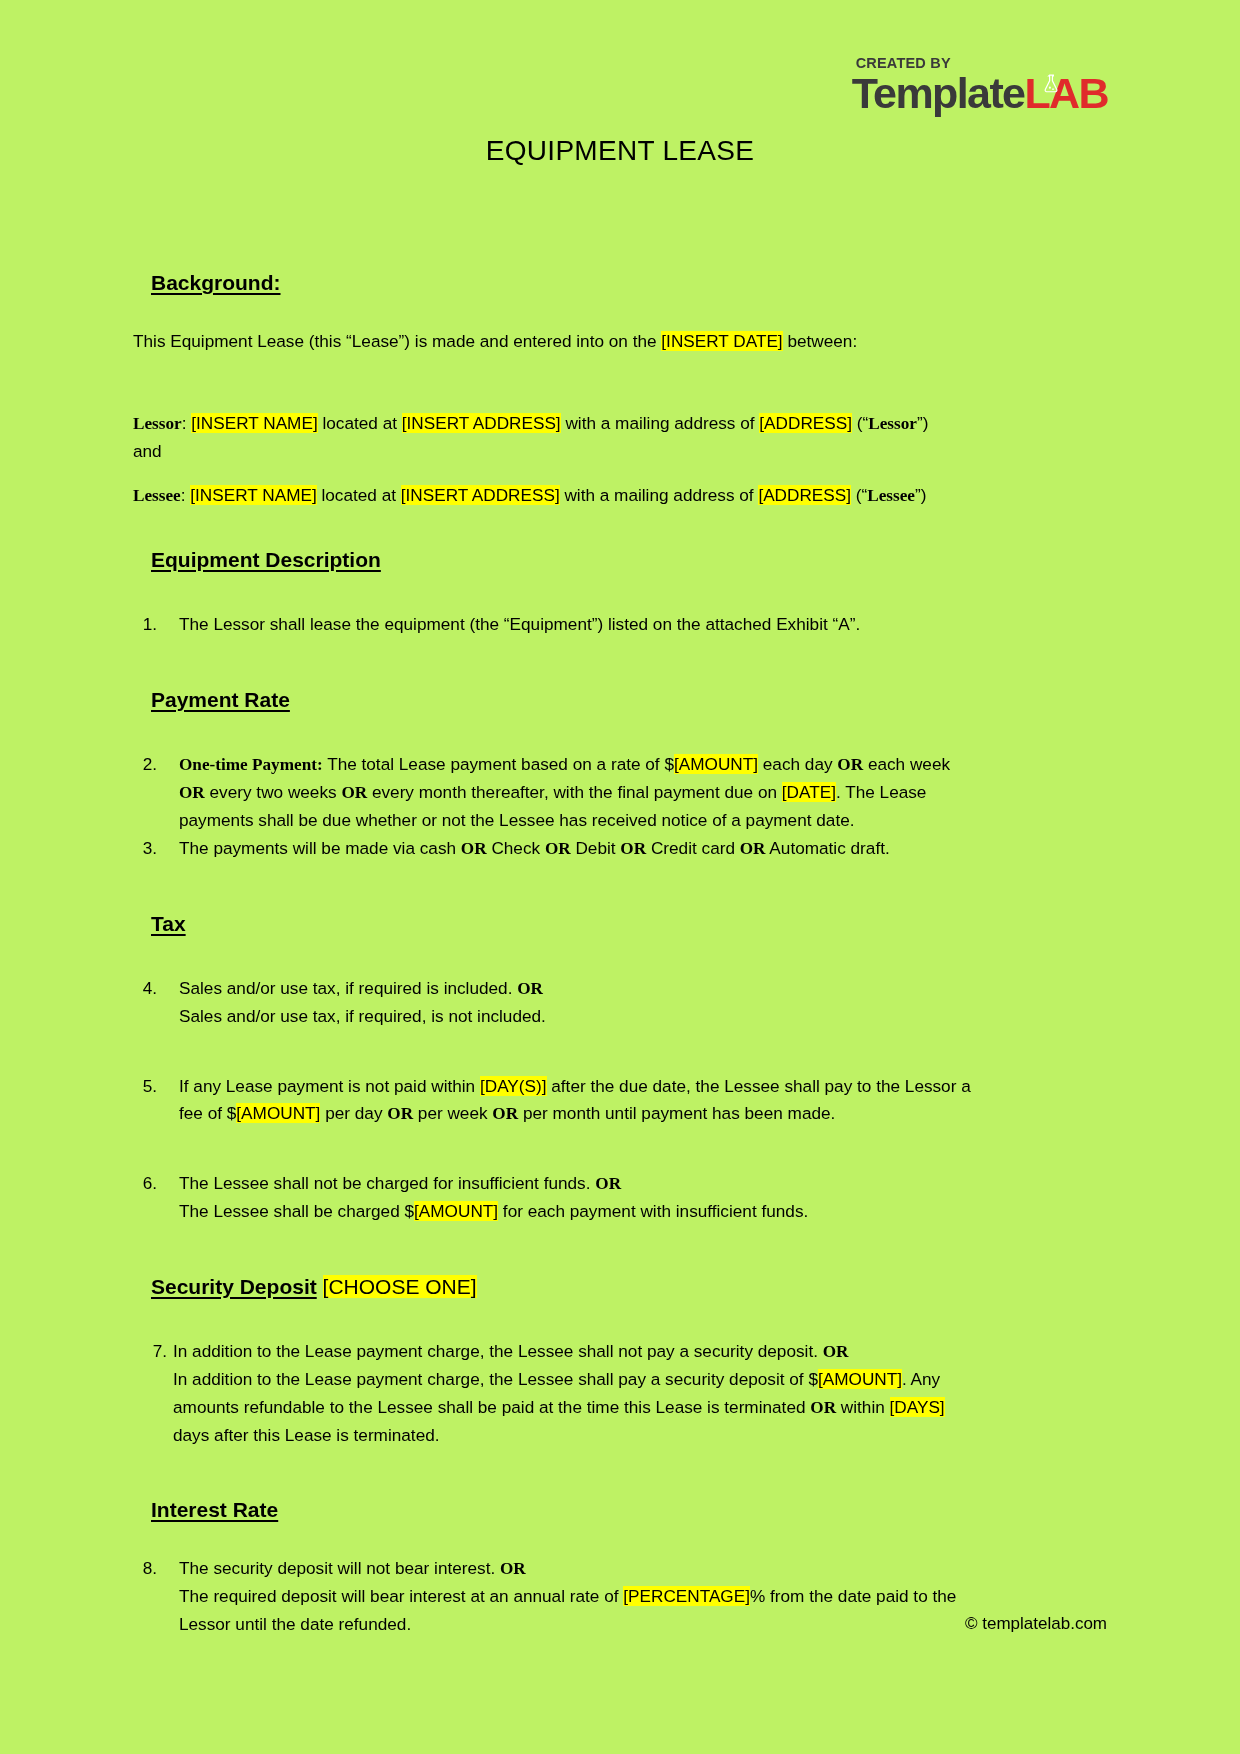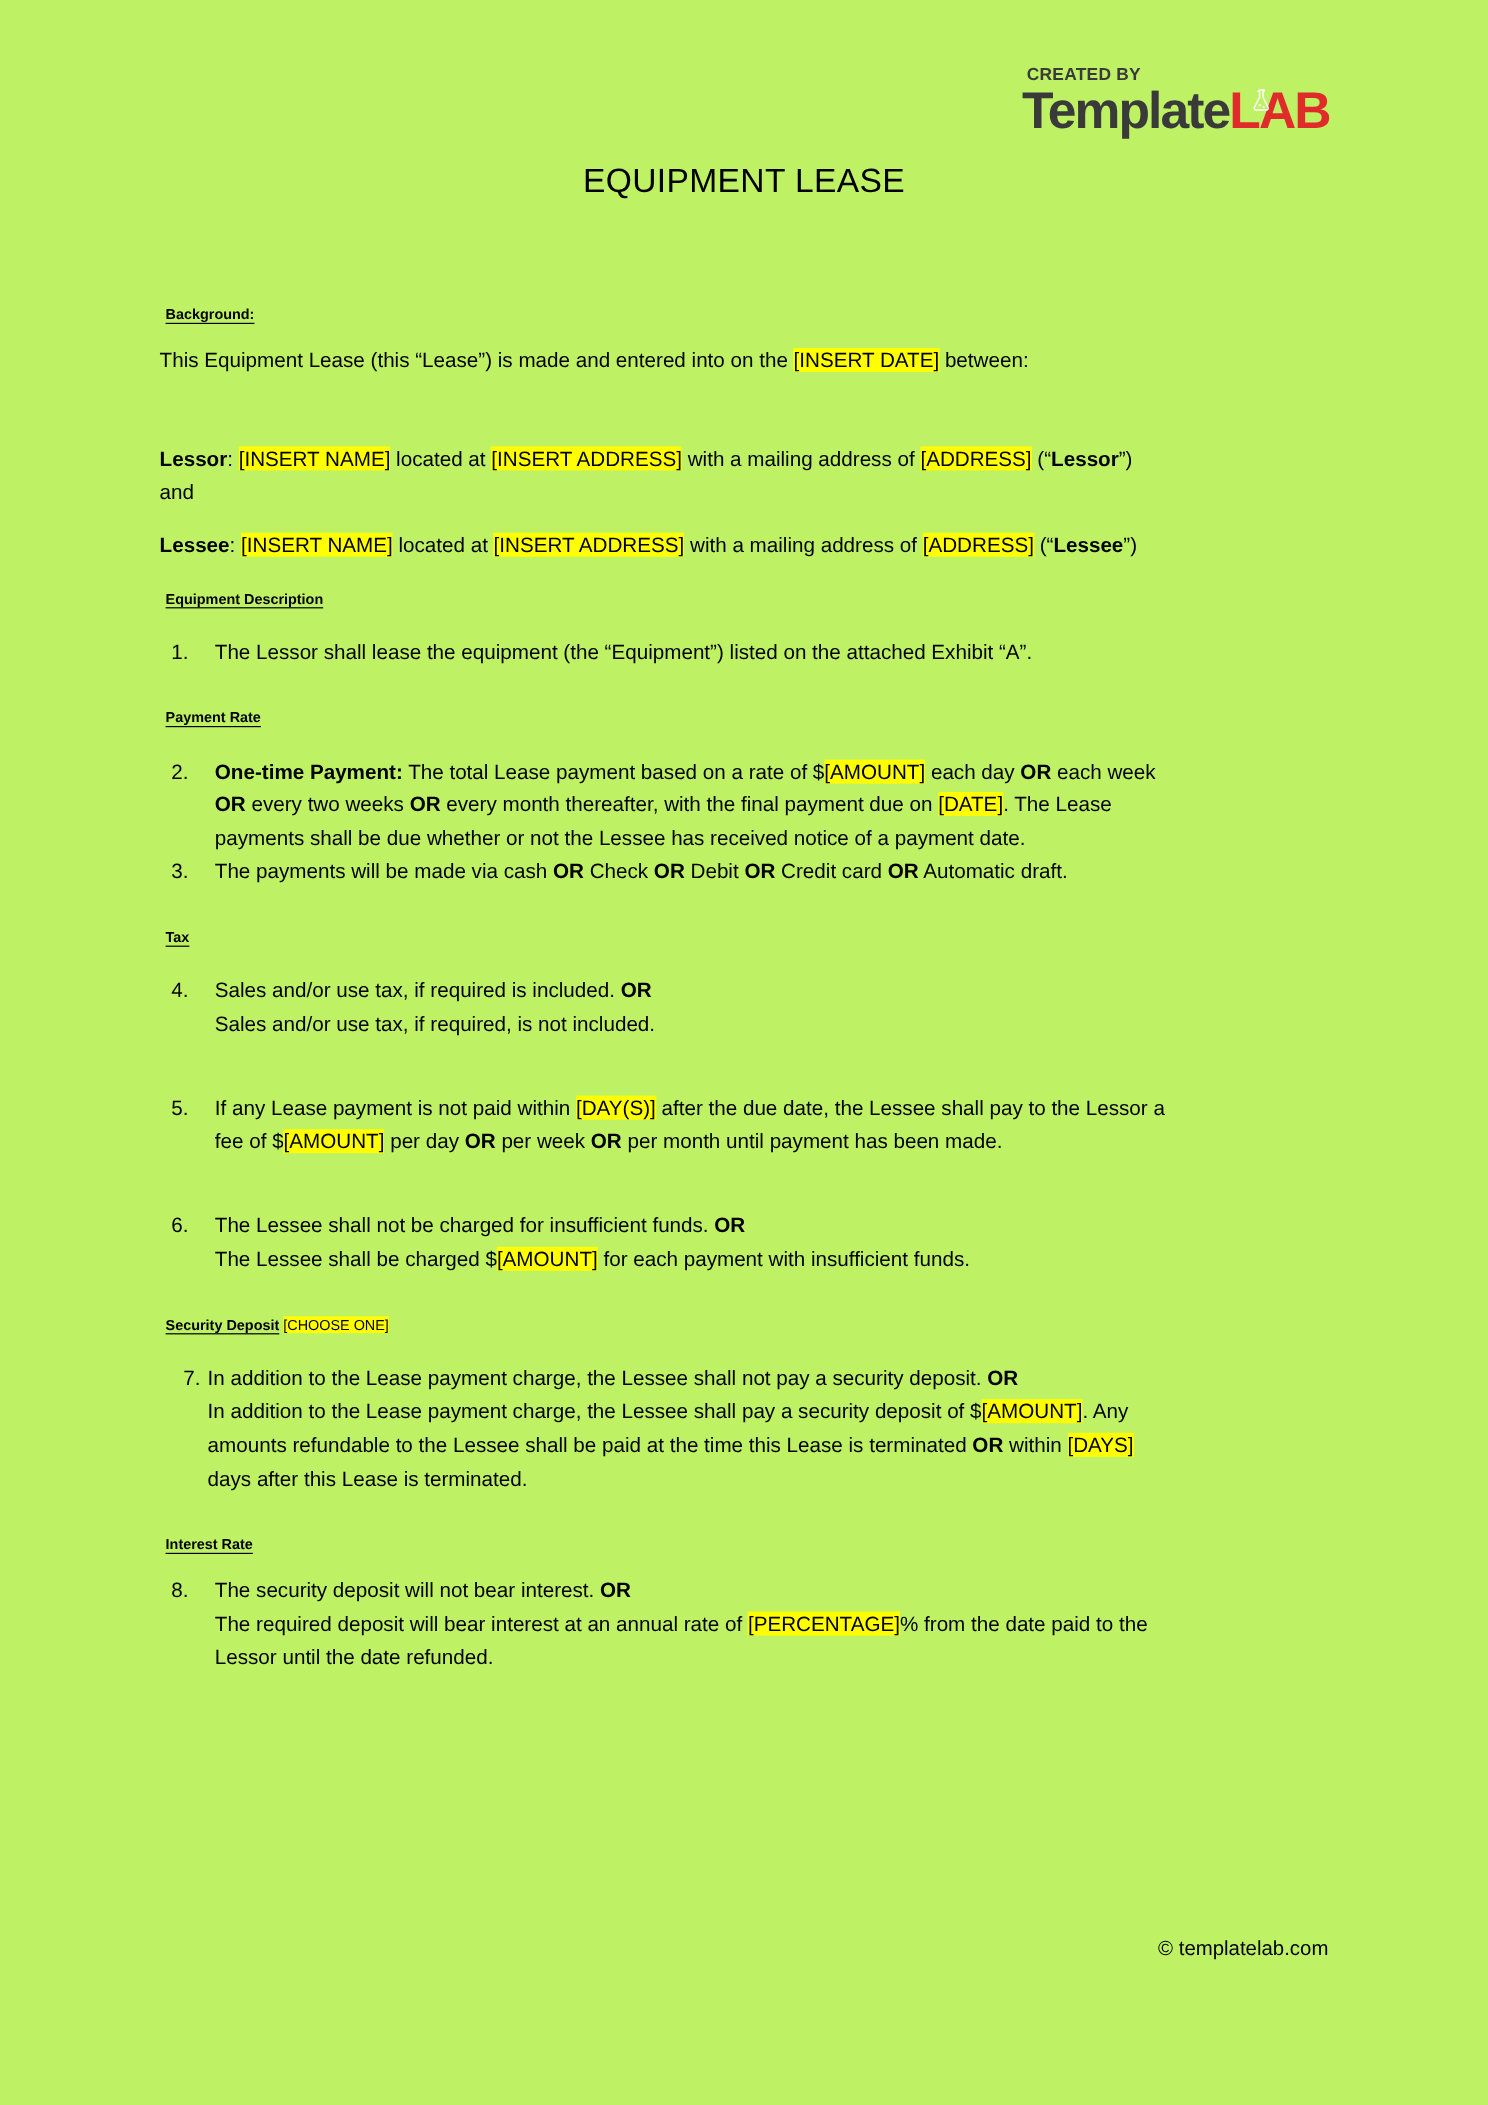--- a/index.html
+++ b/index.html
@@ -69,23 +69,23 @@
   .content {
     position: absolute;
     top: 248px;
     left: 133px;
     width: 846px;
     font-size: 17.2px;
     line-height: 1.62;
   }
 
   h2.section {
-    font-size: 12px;
+    font-size: 21px;
     font-weight: bold;
-    margin: 5px;
+    margin: 18px;
     padding: 0;
     display: block;
   }
   h2.section .h-text {
     text-decoration: underline;
     text-underline-offset: 3px;
   }
   h2.section .choose {
     font-weight: normal;
     text-decoration: none;
@@ -106,21 +106,21 @@
   .li .num {
     flex: 0 0 auto;
     width: 46px;
     text-align: right;
     padding-right: 22px;
     box-sizing: border-box;
   }
   .li .body { flex: 1 1 auto; }
   .li.tight .num { width: 40px; padding-right: 6px; }
 
-  b, .b { font-weight: bold; }
+  b, .b { font-weight: bold; font-family: Liberation Serif, serif; }
 
   .hl {
     background-color: #ffff00;
   }
 
   .footer {
     position: absolute;
     bottom: 120px;
     right: 133px;
     font-size: 17px;

